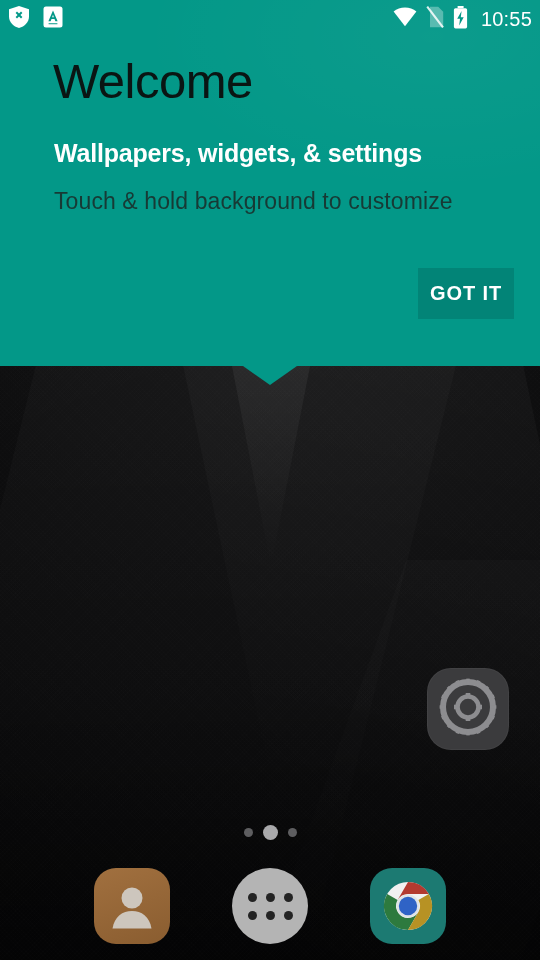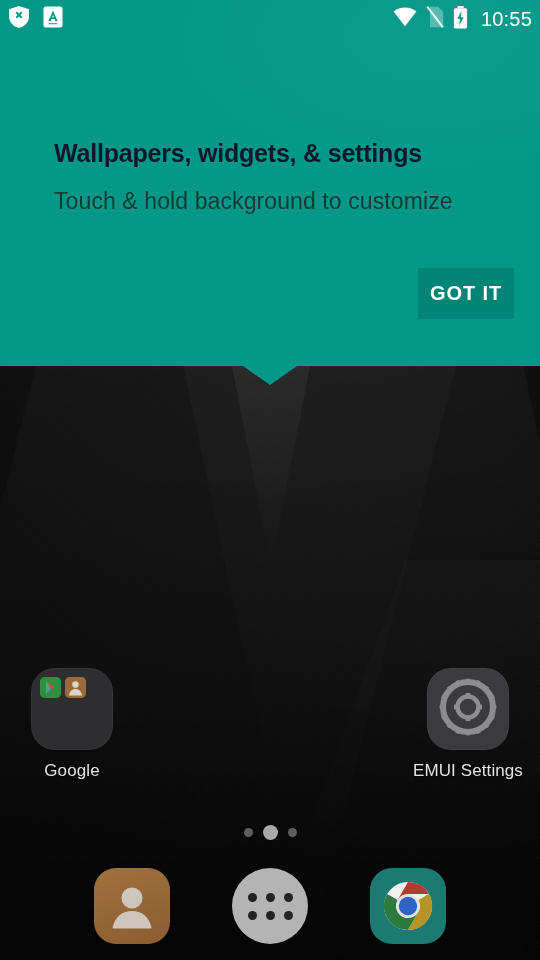--- a/index.html
+++ b/index.html
@@ -126,21 +126,21 @@
     left: 53px; top: 57px;
     color: #0a1513;
     font-size: 49px;
     font-weight: 400;
     line-height: 1;
     letter-spacing: -0.5px;
   }
   .banner-subtitle {
     position: absolute;
     left: 54px; top: 139px;
-    color: #0f172a;
+    color: #ffffff;
     font-size: 25px;
     font-weight: 700;
     letter-spacing: -0.2px;
   }
   .banner-body {
     position: absolute;
     left: 54px; top: 188px;
     color: #173a35;
     font-size: 23px;
     font-weight: 400;
@@ -280,20 +280,21 @@
     <div class="facet facet-b"></div>
     <div class="facet facet-d"></div>
     <div class="facet facet-c"></div>
     <div class="facet facet-e"></div>
     <div class="weave"></div>
   </div>
 
   <div class="banner">
     <div class="banner-sheen"></div>
 
+    <div class="banner-title">Welcome</div>
 
     <div class="banner-subtitle">Wallpapers, widgets, &amp; settings</div>
 
     <div class="banner-body">Touch &amp; hold background to customize</div>
 
     <button class="banner-button">GOT IT</button>
   </div>
   <div class="banner-notch"></div>
 
   <div class="statusbar">
@@ -335,41 +336,20 @@
           <rect x="4.6" y="0" width="6" height="2.2" fill="#ffffff"></rect>
           <rect x="0.9" y="2.2" width="13.2" height="20.2" rx="1.6" fill="#ffffff"></rect>
           <path d="M8.6 5.0 L4.2 12.8 H7.0 L6.2 19.4 L10.7 11.3 H7.8 Z" fill="#039888"></path>
         </svg>
       </span>
 
       <span class="sb-clock">10:55</span>
     </div>
   </div>
 
-  <div class="app app-google">
-    <div class="icon-tile folder-tile">
-      <div class="folder-mini m1">
-        <svg width="21" height="21" viewBox="0 0 21 21">
-          <rect width="21" height="21" rx="5" fill="#2f8f3e"></rect>
-          <path d="M6.0 4.2 L14.6 10.5 L6.0 16.8 Z" fill="#3b7de0"></path>
-          <path d="M6.0 4.2 L11.0 10.5 L6.0 16.8 Z" fill="#2ab673"></path>
-          <path d="M6.0 4.2 L14.6 10.5 L11.6 12.7 Z" fill="#e8453c"></path>
-          <path d="M11.6 12.7 L14.6 10.5 L6.0 16.8 Z" fill="#f5c518"></path>
-        </svg>
-      </div>
-      <div class="folder-mini m2">
-        <svg width="21" height="21" viewBox="0 0 21 21">
-          <rect width="21" height="21" rx="5" fill="#9a6a3c"></rect>
-          <circle cx="10.5" cy="7.6" r="3.3" fill="#ddd3c8"></circle>
-          <path d="M3.9 18.6 C4.6 14.2 7.3 12.1 10.5 12.1 C13.7 12.1 16.4 14.2 17.1 18.6 Z" fill="#ddd3c8"></path>
-        </svg>
-      </div>
-    </div>
-    <div class="app-label">Google</div>
-  </div>
 
   <div class="app app-emui">
     <div class="icon-tile settings-tile">
       <span>
         <svg width="60" height="60" viewBox="0 0 60 60">
           <g fill="#8d8d90">
             <path d="M30 3.5 a26.5 26.5 0 1 0 0.001 0 Z M30 11 a19 19 0 1 1 -0.001 0 Z" opacity="0"></path>
 
             <g>
               <circle cx="30" cy="30" r="25" fill="none" stroke="#8d8d90" stroke-width="6"></circle>
@@ -398,21 +378,20 @@
                 <line x1="30" y1="16.0" x2="30" y2="20.0"></line>
                 <line x1="30" y1="40.0" x2="30" y2="44.0"></line>
                 <line x1="16.0" y1="30" x2="20.0" y2="30"></line>
                 <line x1="40.0" y1="30" x2="44.0" y2="30"></line>
               </g>
             </g>
           </g>
         </svg>
       </span>
     </div>
-    <div class="app-label">EMUI Settings</div>
   </div>
 
   <div class="page-dots">
     <span class="dot"></span>
     <span class="dot active"></span>
     <span class="dot"></span>
   </div>
 
   <div class="dock">
 

